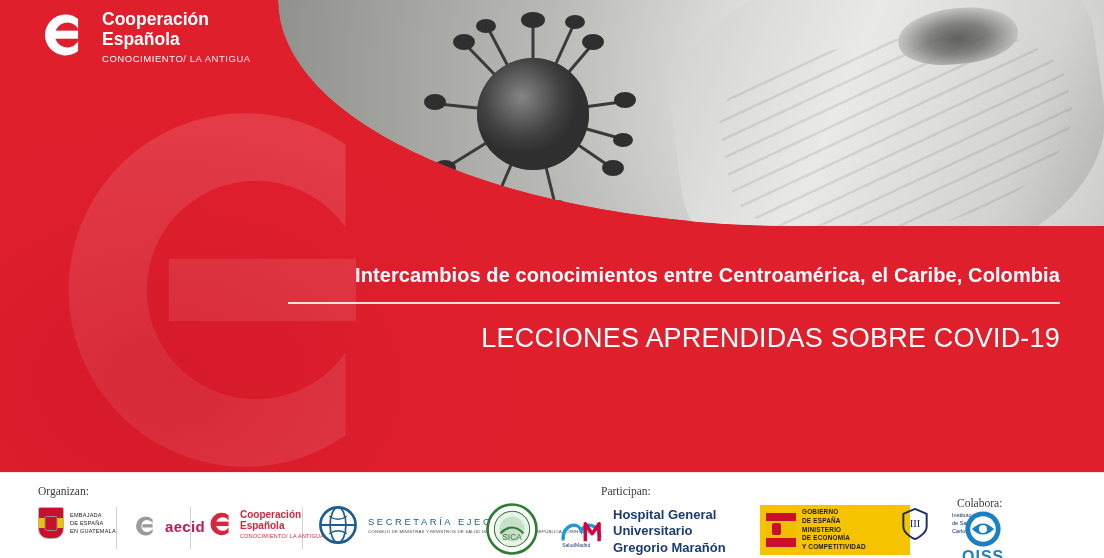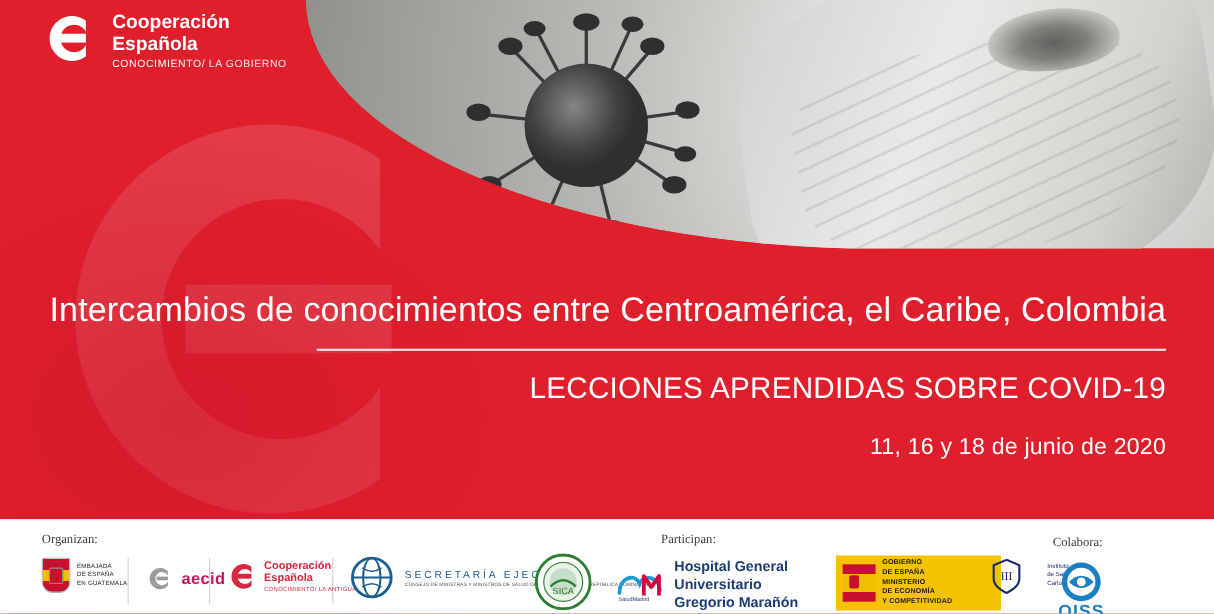--- a/index.html
+++ b/index.html
@@ -103,22 +103,22 @@
 
   
   .title-block {
     position: absolute;
     left: 0; right: 44px;
     top: 262px;
     text-align: right;
     color: #ffffff;
   }
   .main-title {
-    font-size: 31px;
-    font-weight: normal;
+    font-size: 20px;
+    font-weight: bold;
     line-height: 1.32;
     letter-spacing: .1px;
     margin: 0;
   }
   .rule {
     height: 2px;
     background: rgba(255,255,255,0.85);
     margin: 14px 0 0 auto;
     width: 772px;
   }
@@ -164,21 +164,21 @@
     border-top: 1px solid #e6e6e6;
   }
   .footer-label {
     position: absolute;
     font-size: 11.5px;
     color: #3b3b3b;
     font-family: "Liberation Serif", serif;
   }
   .lbl-organizan { left: 38px; top: 12px; }
   .lbl-participan { left: 554px; top: 12px; margin-left: 47px; }
-  .lbl-colabora { left: 957px; top: 14px; }
+  .lbl-colabora { left: 957px; top: 24px; }
 
   .vsep {
     position: absolute;
     top: 34px;
     width: 1px; height: 42px;
     background: #d2d2d2;
   }
 
   
   .f-logo { position: absolute; display: flex; align-items: center; }
@@ -341,32 +341,31 @@
       <svg viewBox="0 0 100 100" aria-hidden="true">
         <path d="M84 24 A33 33 0 1 0 84 76 L84 60 A20 20 0 1 1 84 40 Z" fill="#ffffff"></path>
         <rect x="46" y="43" width="38" height="13" fill="#ffffff"></rect>
       </svg>
     </div>
     <div class="brand-text">
       <div class="brand-l1">Cooperación</div>
       <div class="brand-l2">Española</div>
       <div class="brand-l3">
         <span>CONOCIMIENTO/</span>
-        <span class="sep">LA GOBIERNO</span>
+        <span class="sep">LA ANTIGUA</span>
       </div>
     </div>
   </div>
 
   <div class="title-block">
     <div class="main-title">
       <div>Intercambios de conocimientos entre Centroamérica, el Caribe, Colombia</div>
     </div>
     <div class="rule"></div>
     <div class="subtitle">LECCIONES APRENDIDAS SOBRE COVID-19</div>
-    <div class="date">11, 16 y 18 de junio de 2020</div>
   </div>
 
   <div class="footer">
     <div class="footer-label lbl-organizan">Organizan:</div>
     <div class="footer-label lbl-participan">Participan:</div>
     <div class="footer-label lbl-colabora">Colabora:</div>
 
     <div class="vsep" style="left:116px;"></div>
     <div class="vsep" style="left:190px;"></div>
     <div class="vsep" style="left:302px;"></div>

